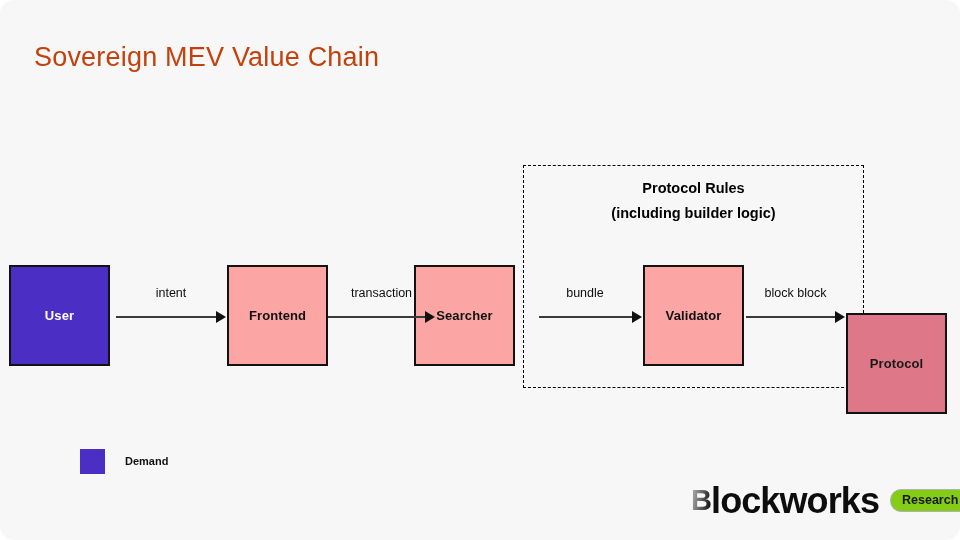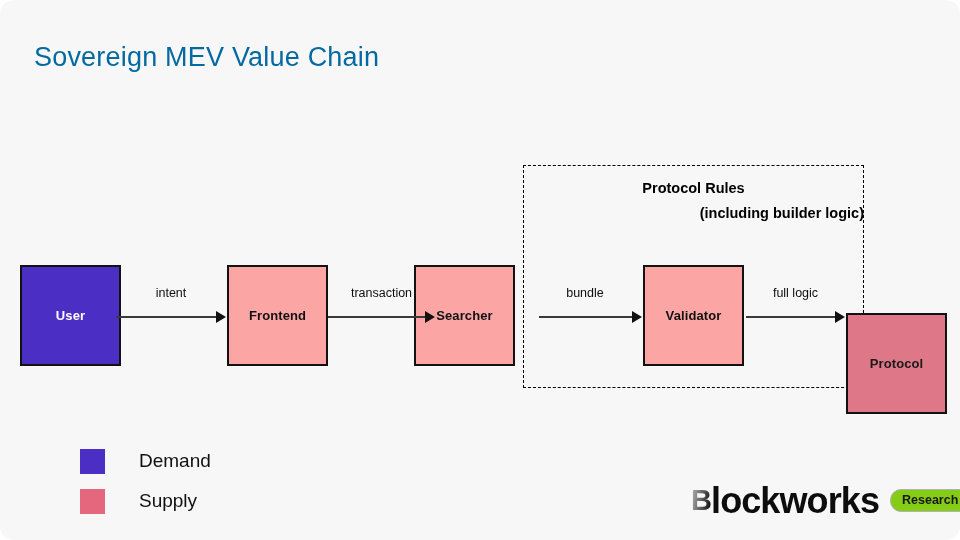--- a/index.html
+++ b/index.html
@@ -17,21 +17,21 @@
     font-family: "Liberation Sans", sans-serif;
   }
 
   
   #title {
     position: absolute;
     left: 34px;
     top: 42px;
     font-size: 27px;
     font-weight: 400;
-    color: #0369a1;
+    color: #c2410c;
     letter-spacing: 0.2px;
     white-space: nowrap;
   }
 
   
   #rules-region {
     position: absolute;
     left: 523px;
     top: 165px;
     width: 341px;
@@ -44,42 +44,42 @@
     position: absolute;
     left: 523px;
     top: 176px;
     width: 341px;
     text-align: center;
     font-size: 14.5px;
     font-weight: bold;
     color: #000000;
     line-height: 25px;
   }
-  #rules-label .l2 { display: block; text-align: right; }
+  #rules-label .l2 { display: block; }
 
   
   .node {
     position: absolute;
     top: 265px;
     width: 101px;
     height: 101px;
     box-sizing: border-box;
     border: 2.2px solid #121212;
     display: flex;
     align-items: center;
     justify-content: center;
     font-size: 13px;
     font-weight: bold;
     letter-spacing: 0.1px;
   }
   .node.demand { background: #4b2fc4; color: #ffffff; }
   .node.neutral { background: #fca5a5; color: #111111; }
   .node.supply  { background: #de7787; color: #1a1a1a; margin-top: 48px; }
 
-  #node-user     { left: 20px; }
+  #node-user     { left: 9px; }
   #node-frontend { left: 227px; }
   #node-searcher { left: 414px; }
   #node-validator{ left: 643px; }
   #node-protocol { left: 846px; }
 
   
   .edge {
     position: absolute;
     top: 310px;
     height: 14px;
@@ -127,23 +127,23 @@
     align-items: center;
     height: 26px;
     margin-bottom: 14px;
   }
   .legend-swatch {
     width: 25px;
     height: 25px;
     flex: 0 0 auto;
   }
   .legend-text {
-    margin-left: 34px;
-    font-size: 19px;
-    font-weight: 400;
+    margin-left: 20px;
+    font-size: 11px;
+    font-weight: 700;
     color: #111111;
     white-space: nowrap;
   }
 
   
   #brand {
     position: absolute;
     left: 691px;
     top: 486px;
     display: flex;
@@ -209,34 +209,30 @@
     <div class="head" style="left:97px"></div>
   </div>
 
   <div class="edge" id="edge-bundle">
     <div class="elabel">bundle</div>
     <div class="line" style="width:93px"></div>
     <div class="head" style="left:93px"></div>
   </div>
 
   <div class="edge" id="edge-fullblock">
-    <div class="elabel">full logic</div>
+    <div class="elabel">block block</div>
     <div class="line" style="width:89px"></div>
     <div class="head" style="left:89px"></div>
   </div>
 
   <div id="legend">
     <div class="legend-row">
       <div class="legend-swatch" style="background:#4b2fc4"></div>
       <div class="legend-text">Demand</div>
     </div>
-    <div class="legend-row">
-      <div class="legend-swatch" style="background:#e5677e"></div>
-      <div class="legend-text">Supply</div>
-    </div>
   </div>
 
   <div id="brand">
     <span id="brand-b">B</span>
     <span id="brand-rest">lockworks</span>
     <span id="brand-badge">Research</span>
   </div>
 
 </div>
 

